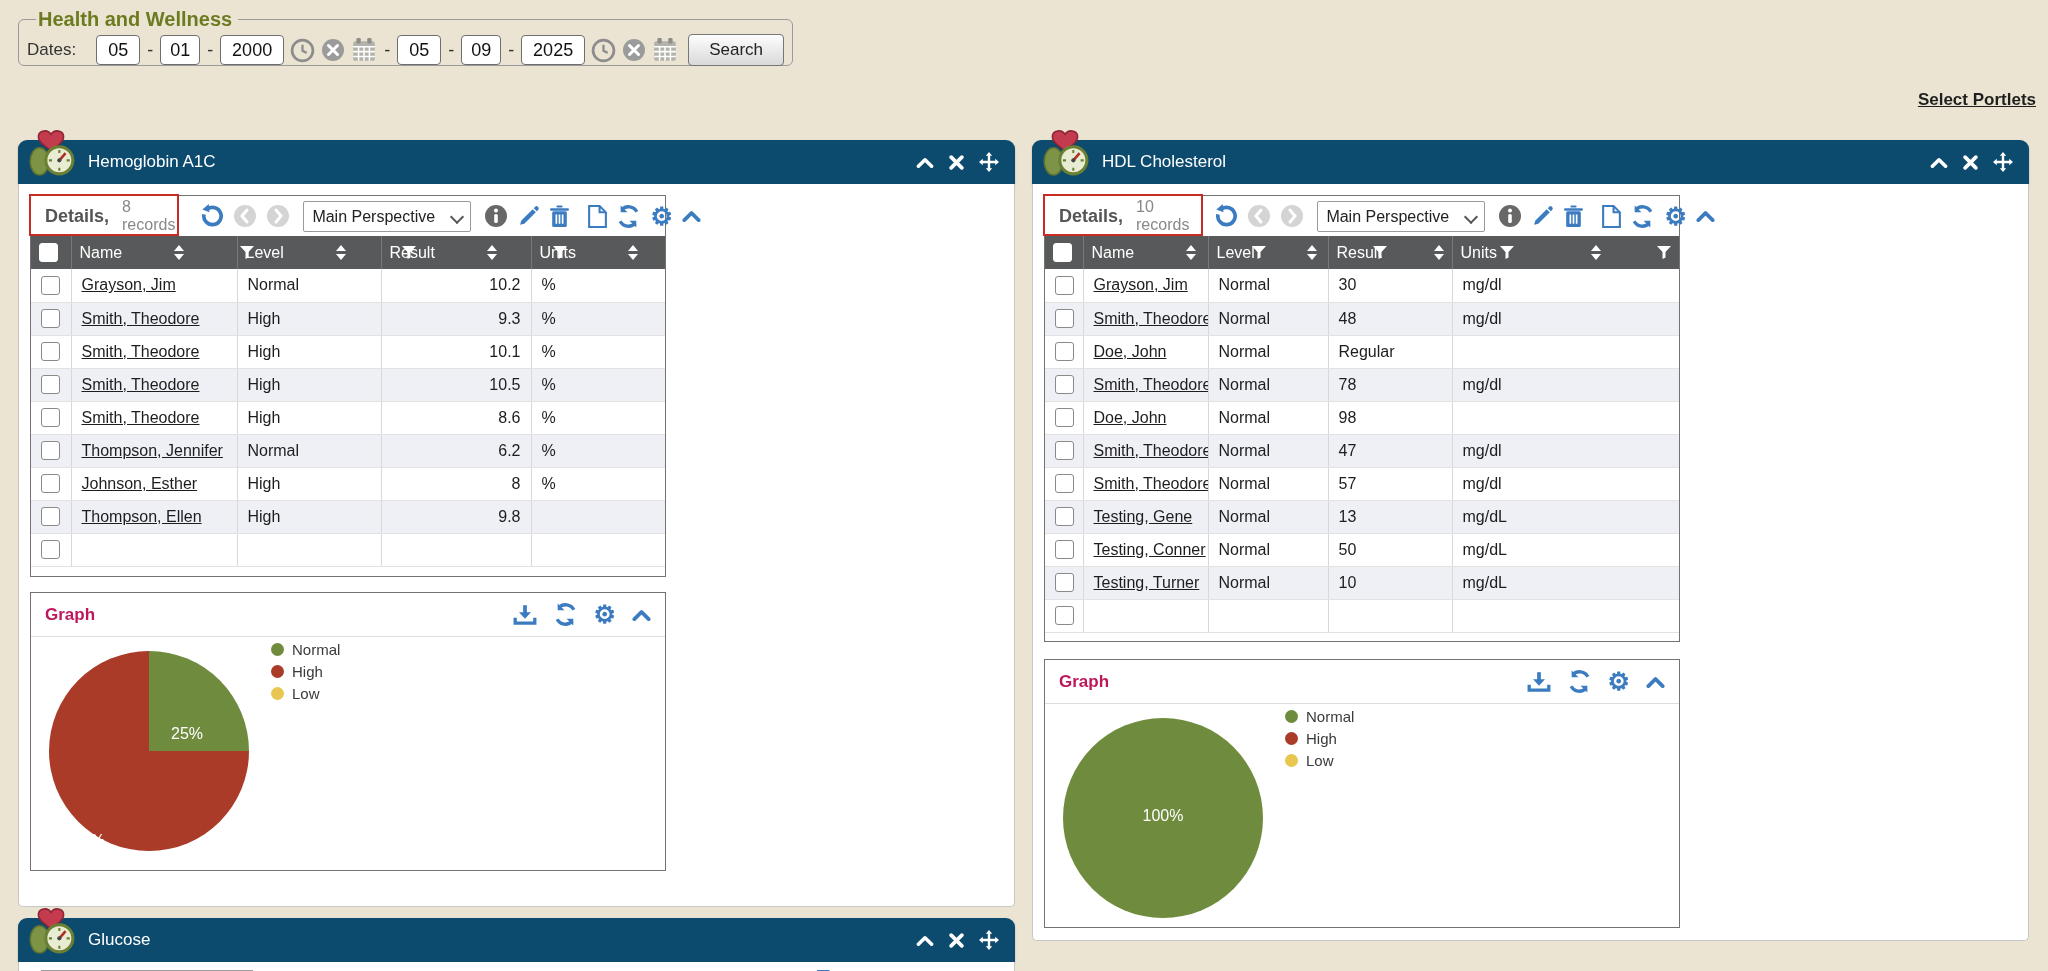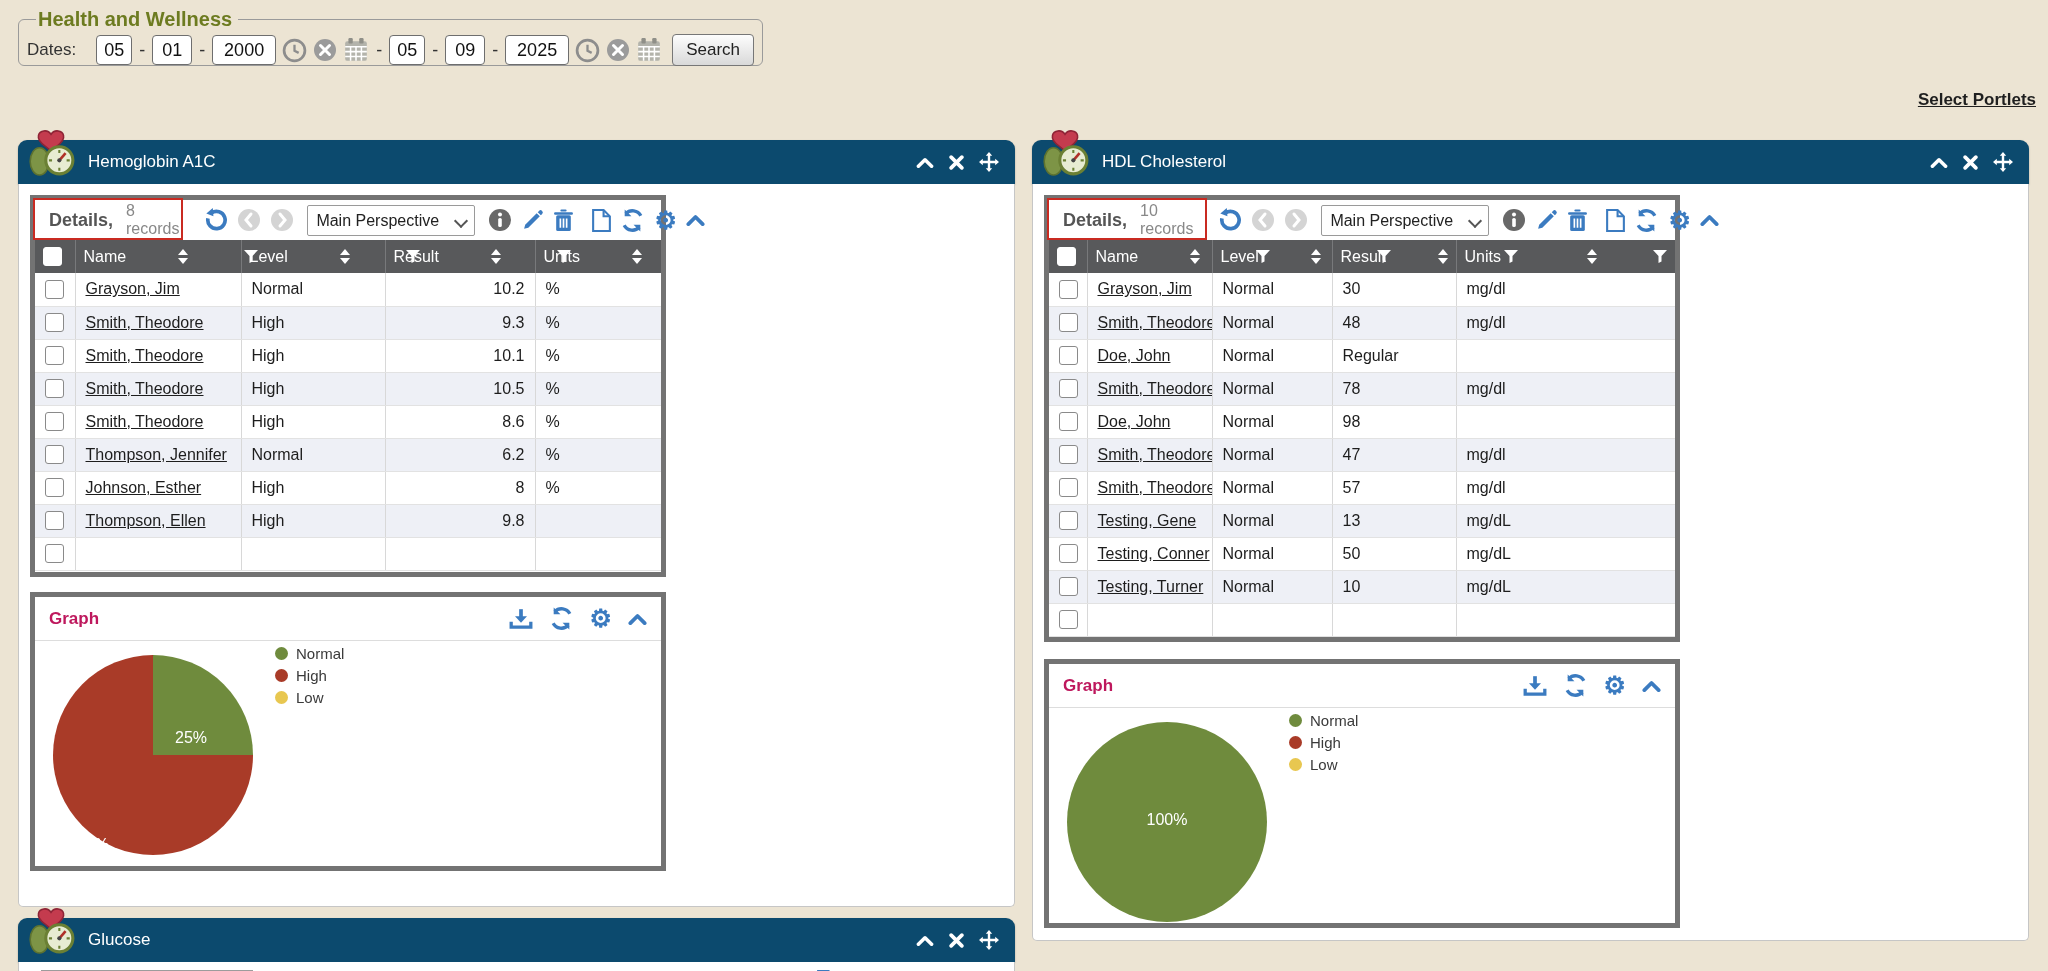--- a/index.html
+++ b/index.html
@@ -15,25 +15,25 @@
     position:absolute; left:18px; top:8px; width:546px; height:58px;
     border:1px solid #9a9a9a; border-radius:6px; padding:2px 8px 0 8px;
   }
   .hw-fieldset legend { color:#6d7b20; font-weight:bold; font-size:20px; padding:0 6px 0 2px; margin-left:9px; }
   .date-row { display:flex; align-items:center; gap:6px; margin-top:1px; }
   .date-label { font-size:17px; color:#333; margin-right:14px; }
   .date-input {
     height:30px; border:1px solid #6e6e6e; border-radius:4px; background:#fff;
     font-family:"Liberation Sans",sans-serif; font-size:18px; text-align:center; color:#111;
   }
-  .w-mo{width:36px} .w-dy{width:40px} .w-yr{width:64px}
+  .w-mo{width:44px} .w-dy{width:40px} .w-yr{width:64px}
   .dash { font-size:18px; color:#333; margin:0 1px; }
   .ibtn { display:inline-flex; align-items:center; justify-content:center; cursor:pointer; }
   .search-btn {
-    height:32px; padding:0 13px; font-size:17px; color:#222;
+    height:32px; padding:0 20px; font-size:17px; color:#222;
     border:1px solid #777; border-radius:4px;
     background:linear-gradient(#fdfdfd,#d9d9d9); cursor:pointer; margin-left:4px;
     font-family:"Liberation Sans",sans-serif;
   }
   .select-portlets {
     position:absolute; top:90px; right:12px; font-size:17px; font-weight:bold;
     color:#1f1f1f; text-decoration:underline; cursor:pointer;
   }
   
   .portlet { position:absolute; width:997px; }
@@ -50,21 +50,21 @@
   .win-controls { margin-left:auto; margin-right:16px; display:flex; gap:15px; align-items:center; }
   .win-controls .ibtn svg { display:block; }
   .portlet-body {
     background:#fff; border:1px solid #c6c6c6; border-top:none;
     border-radius:0 0 5px 5px; position:relative; overflow:hidden;
   }
   .body-left { height:723px; }
   .body-right { height:757px; }
   .body-glucose { height:60px; }
   
-  .box { position:absolute; left:11px; width:636px; background:#fff; border:5px solid #737373; }
+  .box { position:absolute; left:11px; width:636px; background:#fff; border:1px solid #737373; }
   .details-box { top:11px; }
   .details-left { height:382px; }
   .details-right { height:447px; }
   .graph-left { top:408px; height:279px; }
   .graph-right { top:475px; height:269px; }
   .red-box {
     position:absolute; left:-2px; top:-2px; height:42px;
     border:2px solid #c92a21; pointer-events:none; z-index:6;
   }
   .rb-l { width:150px; } .rb-r { width:160px; }

